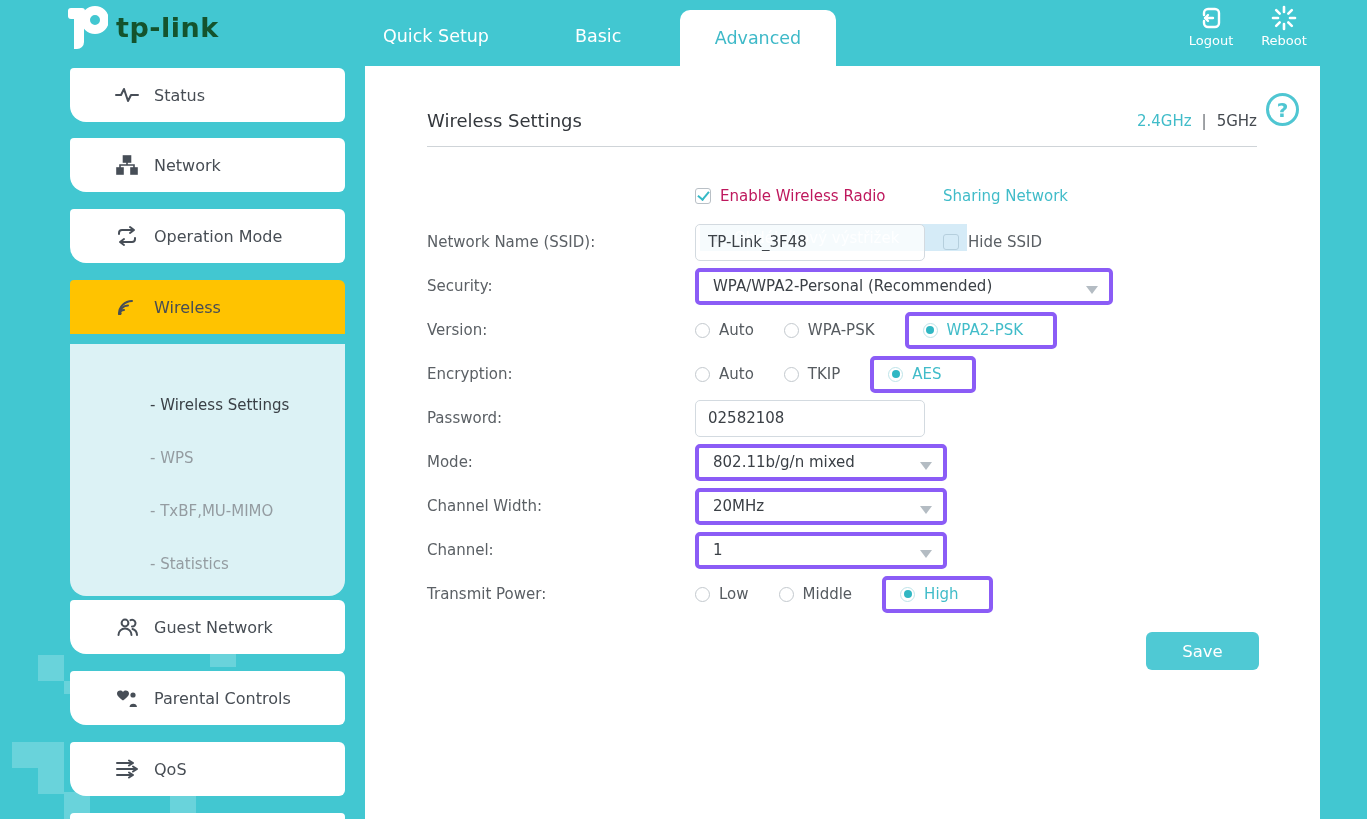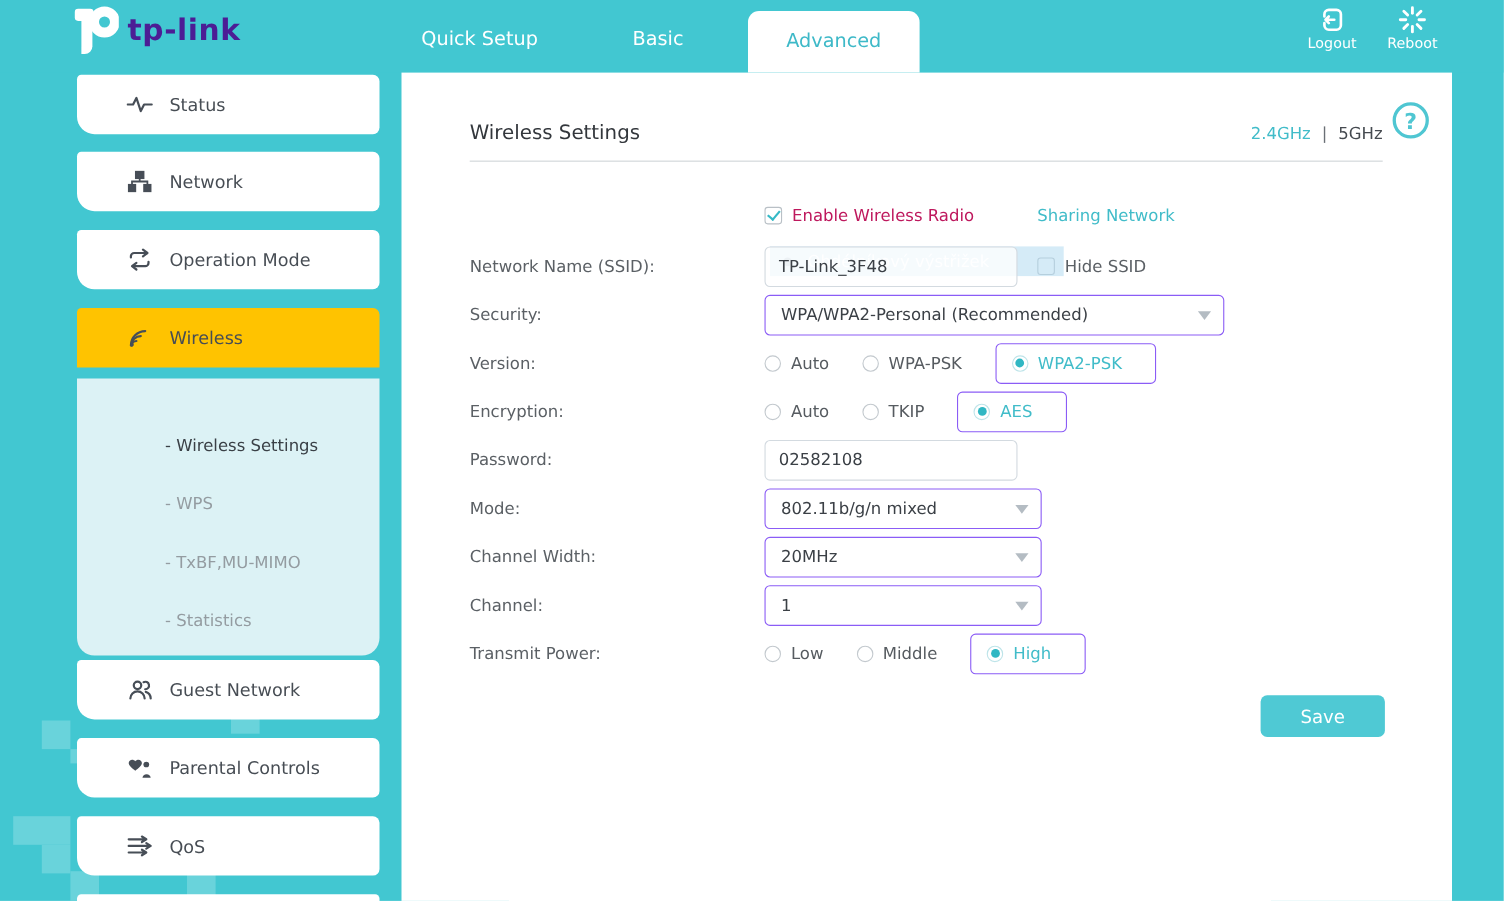--- a/index.html
+++ b/index.html
@@ -6,21 +6,21 @@
   html,body { width:1367px; height:819px; overflow:hidden; }
   body { font-family:"DejaVu Sans","Liberation Sans",sans-serif; background:#42C7D1; position:relative; }
 
   
   .deco { position:absolute; background:#69D3DB; }
 
   
   .header { position:absolute; left:0; top:0; width:1367px; height:66px; background:#42C7D1; }
   .logo { position:absolute; left:66px; top:4px; display:flex; align-items:center; }
   .logo svg { display:block; }
-  .logo-text { color:#4c1d95; font-size:27px; font-weight:bold; letter-spacing:0.5px; margin-left:8px; }
+  .logo-text { color:#14532d; font-size:27px; font-weight:bold; letter-spacing:0.5px; margin-left:8px; }
   .tab { position:absolute; top:26px; color:#fff; font-size:17.5px; cursor:pointer; }
   .tab-advanced { position:absolute; left:680px; top:10px; width:156px; height:56px; background:#fff;
     border-radius:10px 10px 0 0; color:#3EB9C8; font-size:17.5px; display:flex; align-items:center; justify-content:center; }
   .hdr-action { position:absolute; top:5px; width:60px; text-align:center; color:#fff; font-size:13px; }
   .hdr-action .ic { height:26px; display:flex; align-items:center; justify-content:center; margin-bottom:2px; }
 
   
   .side-item { position:absolute; left:70px; width:275px; height:54px; background:#fff;
     border-radius:4px 6px 6px 16px; display:flex; align-items:center; cursor:pointer; }
   .side-item .ic { width:26px; margin-left:44px; display:flex; justify-content:center; }
@@ -43,21 +43,21 @@
   .help-btn { position:absolute; left:1266px; top:93px; width:33px; height:33px; border:3px solid #4FC6D2; border-radius:50%;
     color:#4FC6D2; font-size:20px; font-weight:bold; display:flex; align-items:center; justify-content:center; background:#fff; cursor:pointer; }
 
   
   .form { position:absolute; left:62px; top:106px; width:830px; }
   .row { position:relative; display:flex; align-items:center; min-height:44px; }
   .row .flabel { flex:0 0 268px; font-size:15px; color:#5B6065; }
   .ctrl { display:flex; align-items:center; }
   .txt-input { width:230px; height:37px; border:1px solid #D3DAE0; border-radius:5px; padding:0 12px;
     font-size:15px; color:#3B4046; font-family:inherit; background:#fff; outline:none; }
-  .sel { position:relative; height:37px; border:1px solid #8b5cf6; border-radius:5px; background:#fff;
+  .sel { position:relative; height:37px; border:4px solid #8b5cf6; border-radius:5px; background:#fff;
     display:flex; align-items:center; padding:0 30px 0 14px; font-size:15px; color:#3B4046; cursor:pointer; }
   .sel .arrow { position:absolute; right:11px; top:14px; width:0; height:0; border-left:6px solid transparent;
     border-right:6px solid transparent; border-top:8px solid #B4BCC3; }
   .sel.w-lg { width:418px; } .sel.w-md { width:252px; }
   .cb { width:16px; height:16px; border:1px solid #B9C0C6; border-radius:3px; background:#fff; position:relative; cursor:pointer; flex:0 0 16px; }
   .cb.checked::after { content:""; position:absolute; left:4px; top:0px; width:5px; height:9px;
     border-right:2px solid #35B9C6; border-bottom:2px solid #35B9C6; transform:rotate(40deg); }
   .cb-label { margin-left:9px; font-size:15px; color:#5B6065; }
   .cb-label.teal { color:#be185d; }
   .radio-group { display:flex; gap:30px; }

